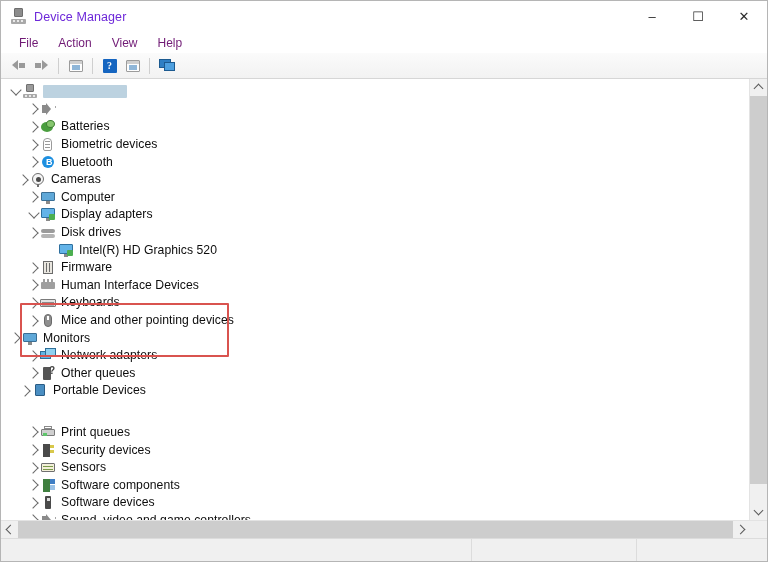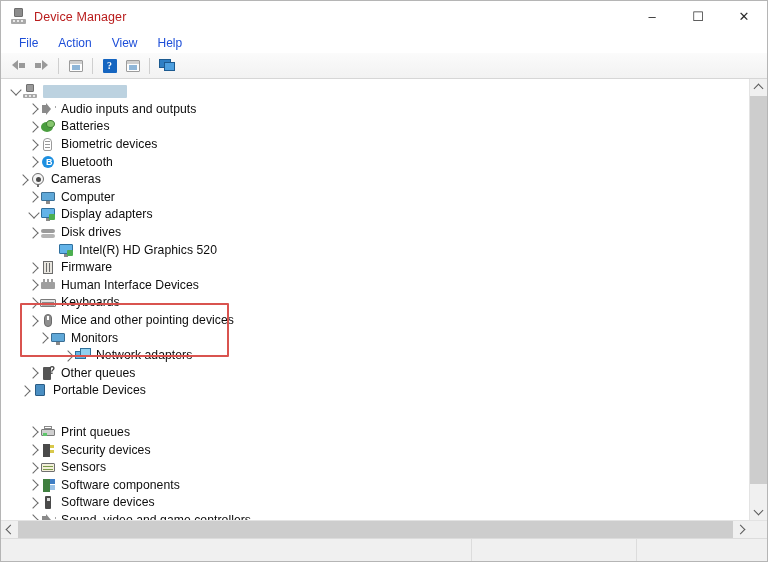--- a/index.html
+++ b/index.html
@@ -34,35 +34,35 @@
   }
   .title-icon .base{
     position:absolute;left:1px;top:11px;width:15px;height:5px;
     background:#a9a9a9;border-radius:1px;
   }
   .title-icon .d1,.title-icon .d2,.title-icon .d3{
     position:absolute;top:12px;width:2px;height:2px;background:#fff;border-radius:50%;
   }
   .title-icon .d1{left:3px}.title-icon .d2{left:7px}.title-icon .d3{left:11px}
   .title-text{
-    font-size:12.5px;color:#b91c1c;letter-spacing:.1px;
+    font-size:12.5px;color:#6d28d9;letter-spacing:.1px;
   }
   .winbtns{position:absolute;right:0;top:0;height:31px;display:flex;}
   .winbtn{
     width:46px;height:31px;display:flex;align-items:center;justify-content:center;
     font-size:13px;color:#2b2b2b;
   }
   .gl{display:block;line-height:1;}
   
   .menubar{
     height:21px;min-height:21px;background:#ffffff;
     display:flex;align-items:center;padding-left:8px;
   }
   .menu-item{
-    font-size:12px;color:#1d4ed8;padding:2px 10px;line-height:14px;
+    font-size:12px;color:#701a75;padding:2px 10px;line-height:14px;
   }
   
   .toolbar{
     height:25px;min-height:25px;
     background:linear-gradient(to bottom,#fbfbfb 0%,#f2f2f2 100%);
     border-bottom:1px solid #d6d6d6;
     display:flex;align-items:center;padding-left:6px;
   }
   .tb-btn{
     width:23px;height:21px;display:flex;align-items:center;justify-content:center;
@@ -305,21 +305,20 @@
       <div id="tree-rows">
           <div class="row" style="padding-left: 26px;">
             <span class="expander">
               <span class="chev"></span>
             </span>
             <span class="icon i-audio">
               <span class="body"></span>
               <span class="cone"></span>
               <span class="w"></span>
             </span>
-            <span class="label">Audio inputs and outputs</span>
           </div>
           <div class="row" style="padding-left: 26px;">
             <span class="expander">
               <span class="chev"></span>
             </span>
             <span class="icon i-battery">
               <span class="c"></span>
               <span class="c2"></span>
             </span>
             <span class="label">Batteries</span>
@@ -431,31 +430,31 @@
           <div class="row" style="padding-left: 26px; text-align: center;">
             <span class="expander">
               <span class="chev"></span>
             </span>
             <span class="icon i-mouse">
               <span class="b"></span>
               <span class="s"></span>
             </span>
             <span class="label">Mice and other pointing devices</span>
           </div>
-          <div class="row" style="padding-left: 36px;">
+          <div class="row" style="padding-left: 8px;">
             <span class="expander">
               <span class="chev"></span>
             </span>
             <span class="icon i-monitor">
               <span class="scr"></span>
               <span class="st"></span>
             </span>
             <span class="label">Monitors</span>
           </div>
-          <div class="row" style="padding-left: 26px; margin-left: 35px;">
+          <div class="row" style="padding-left: 26px;">
             <span class="expander">
               <span class="chev"></span>
             </span>
             <span class="icon i-net">
               <span class="s1"></span>
               <span class="s2"></span>
             </span>
             <span class="label">Network adapters</span>
           </div>
           <div class="row" style="padding-left: 26px;">

